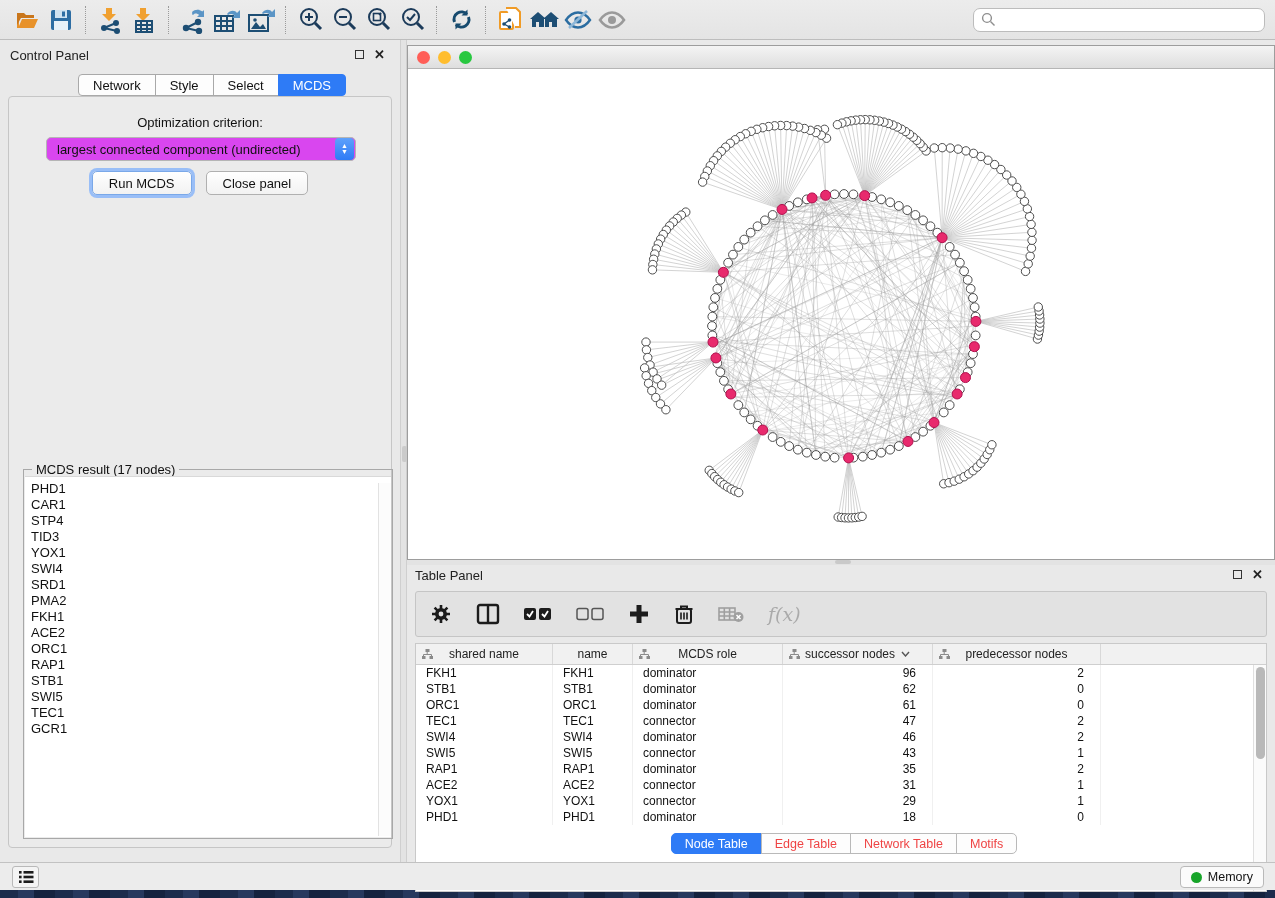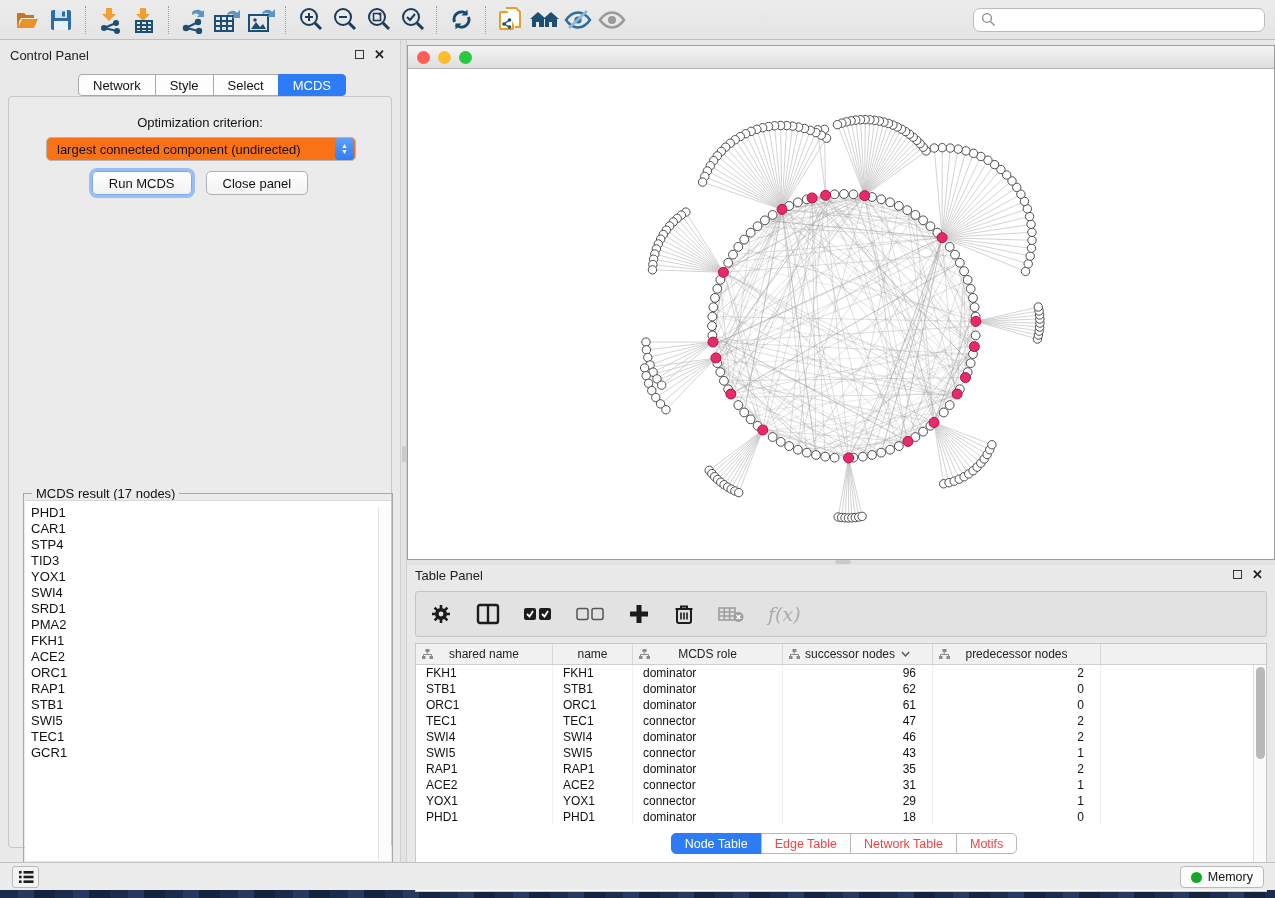--- a/index.html
+++ b/index.html
@@ -32,31 +32,31 @@
   .ctl-close { font-size:13px; font-weight:bold; color:#222; line-height:9px; }
   .cp-tabs { position:absolute; left:78px; top:74px; display:flex; }
   .cp-tab { height:22px; padding:0 14px; background:#fdfdfd; border:1px solid #a9a9a9; margin-left:-1px;
     display:flex; align-items:center; font-size:13px; color:#111; }
   .cp-tab:first-child { border-radius:4px 0 0 4px; margin-left:0; }
   .cp-tab:last-child { border-radius:0 4px 4px 0; }
   .cp-tab.active { background:#2e7bf6; border-color:#2e7bf6; color:#fff; }
   .cp-body { position:absolute; left:8px; top:96px; width:384px; height:752px;
     background:#ebebeb; border:1px solid #c6c6c6; border-radius:4px; }
   .opt-label { position:absolute; left:0; top:18px; width:100%; text-align:center; font-size:13px; color:#111; }
-  .opt-select { position:absolute; left:37px; top:40px; width:310px; height:24px; background:#f97316;
+  .opt-select { position:absolute; left:37px; top:40px; width:310px; height:24px; background:#d946ef;
     border:1px solid #b5b5b5; border-radius:5px; display:flex; align-items:center; }
   .opt-select .sel-text { flex:1; padding-left:10px; font-size:13px; color:#111; }
   .sel-stepper { width:19px; height:22px; margin-right:1px; background:linear-gradient(#5ea1fb,#2e7bf6);
     border-radius:4px; color:#fff; display:flex; flex-direction:column; align-items:center; justify-content:center;
     font-size:7px; line-height:6px; }
   .cp-buttons { position:absolute; left:0; top:74px; width:100%; display:flex; justify-content:center; gap:14px; }
   .mac-btn { height:24px; padding:0 16px; background:linear-gradient(#ffffff,#f2f2f2); border:1px solid #b0b0b0;
     border-radius:5px; font-size:13px; color:#111; display:flex; align-items:center; }
   .mac-btn.focused { box-shadow:0 0 0 3px rgba(98,160,255,.6); border-color:#7aa8e8; }
-  .result-box { position:absolute; left:14px; top:372px; width:370px; height:370px; border:1px solid #a8a8a8;margin-top:24px; }
+  .result-box { position:absolute; left:14px; top:372px; width:370px; height:370px; border:1px solid #a8a8a8; }
   .result-legend { position:absolute; left:8px; top:-8px; background:#ebebeb; padding:0 4px; font-size:13px; color:#111; }
   .result-list { position:absolute; left:1px; top:6px; right:1px; bottom:1px; background:#fff;
     border-top:1px solid #d9d9d9; overflow:hidden; }
   .result-list ul { list-style:none; padding:4px 0 0 6px; }
   .result-list li { font-size:13px; line-height:16px; color:#111; }
   .result-scroll { position:absolute; right:0; top:6px; bottom:1px; width:13px; background:#fcfcfc; border-left:1px solid #e2e2e2; }
 
   
   .v-split { position:absolute; left:400px; top:40px; width:7px; height:822px; background:#e3e3e3;
     border-left:1px solid #cfcfcf; border-right:1px solid #cfcfcf; }

